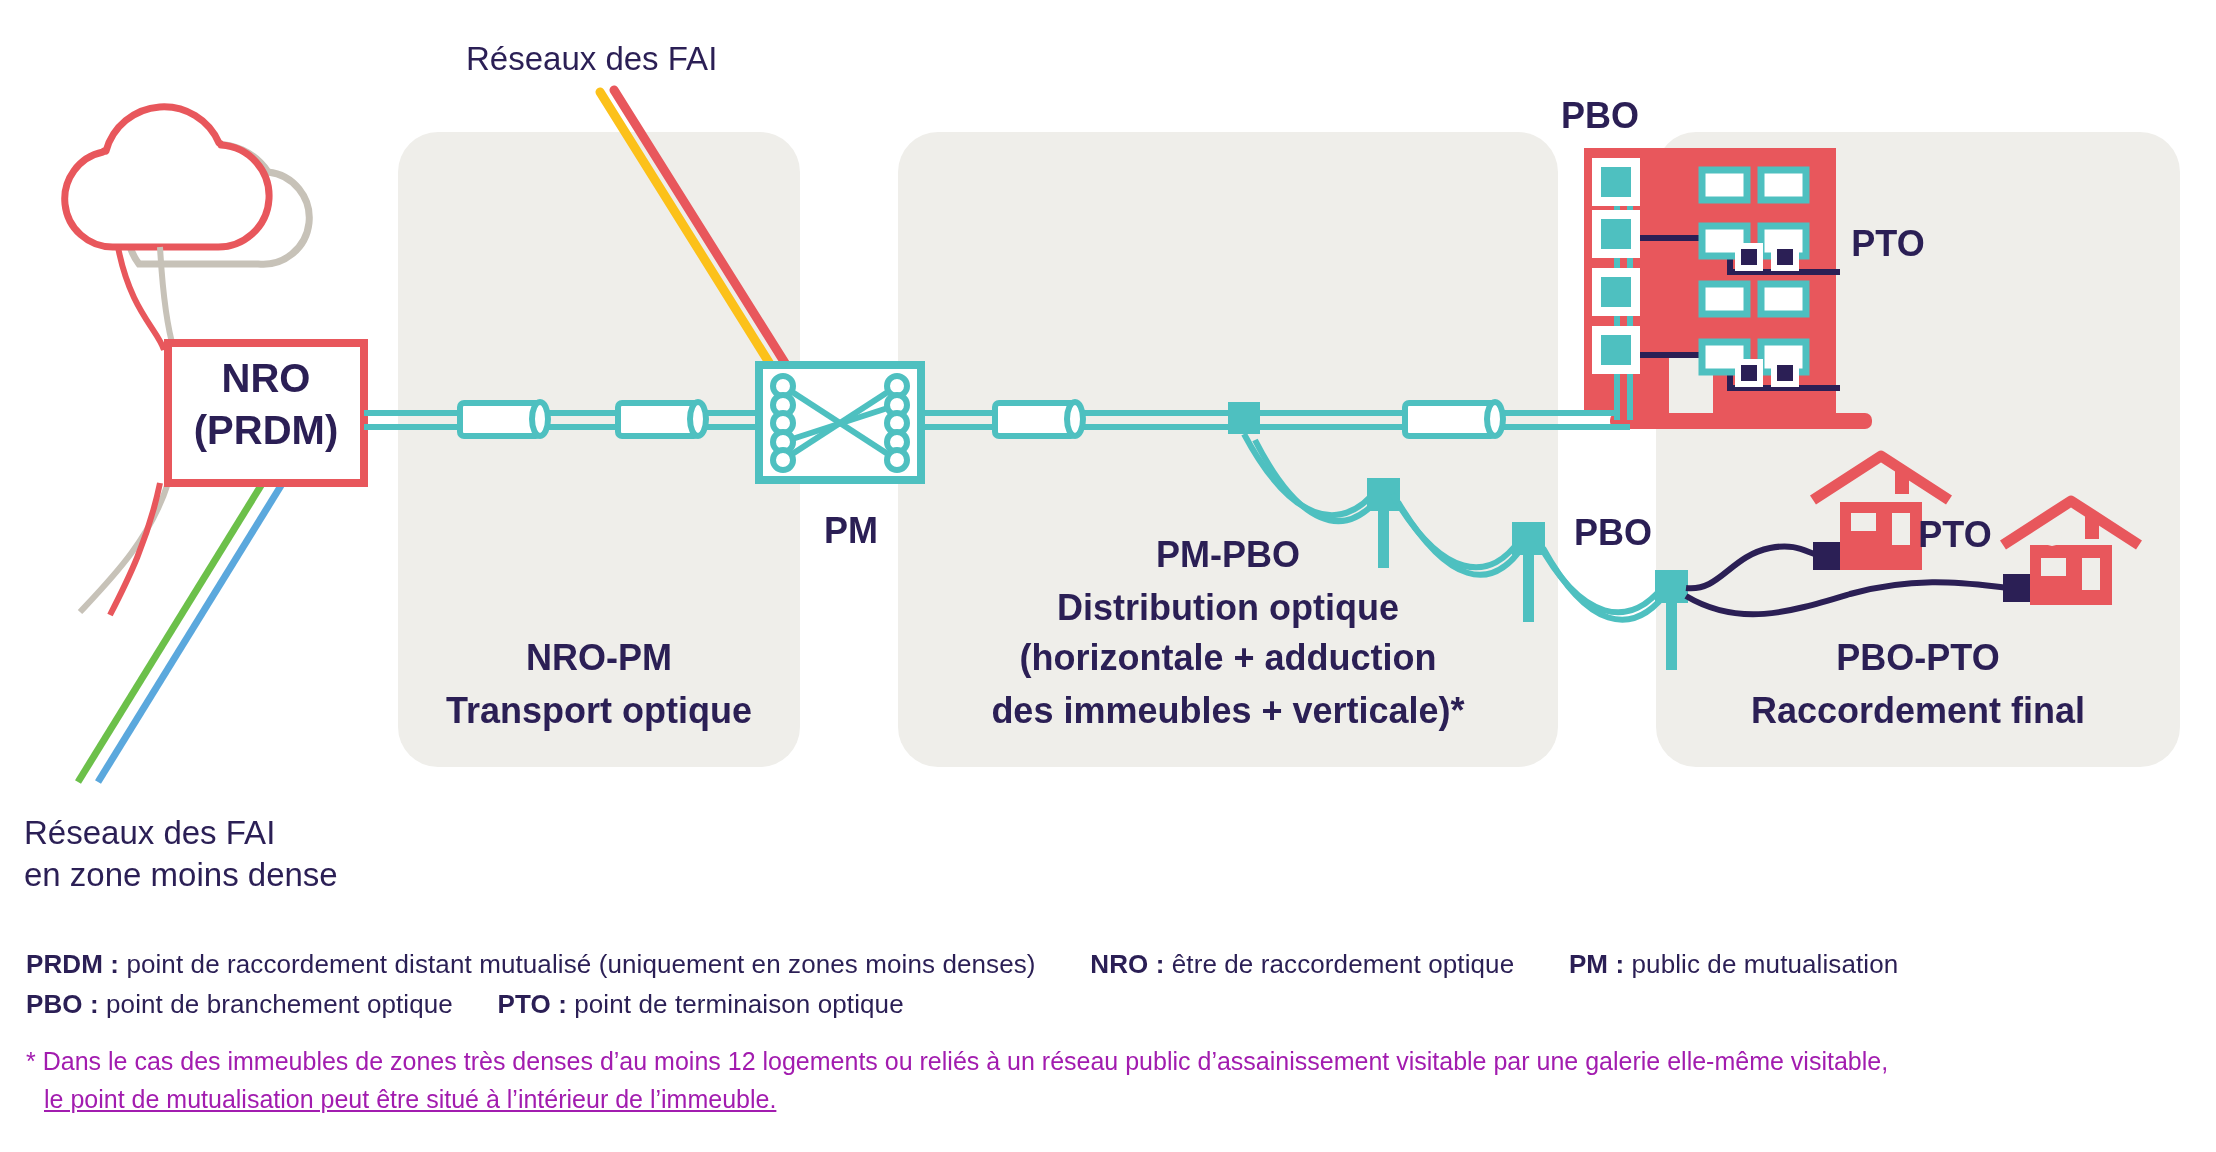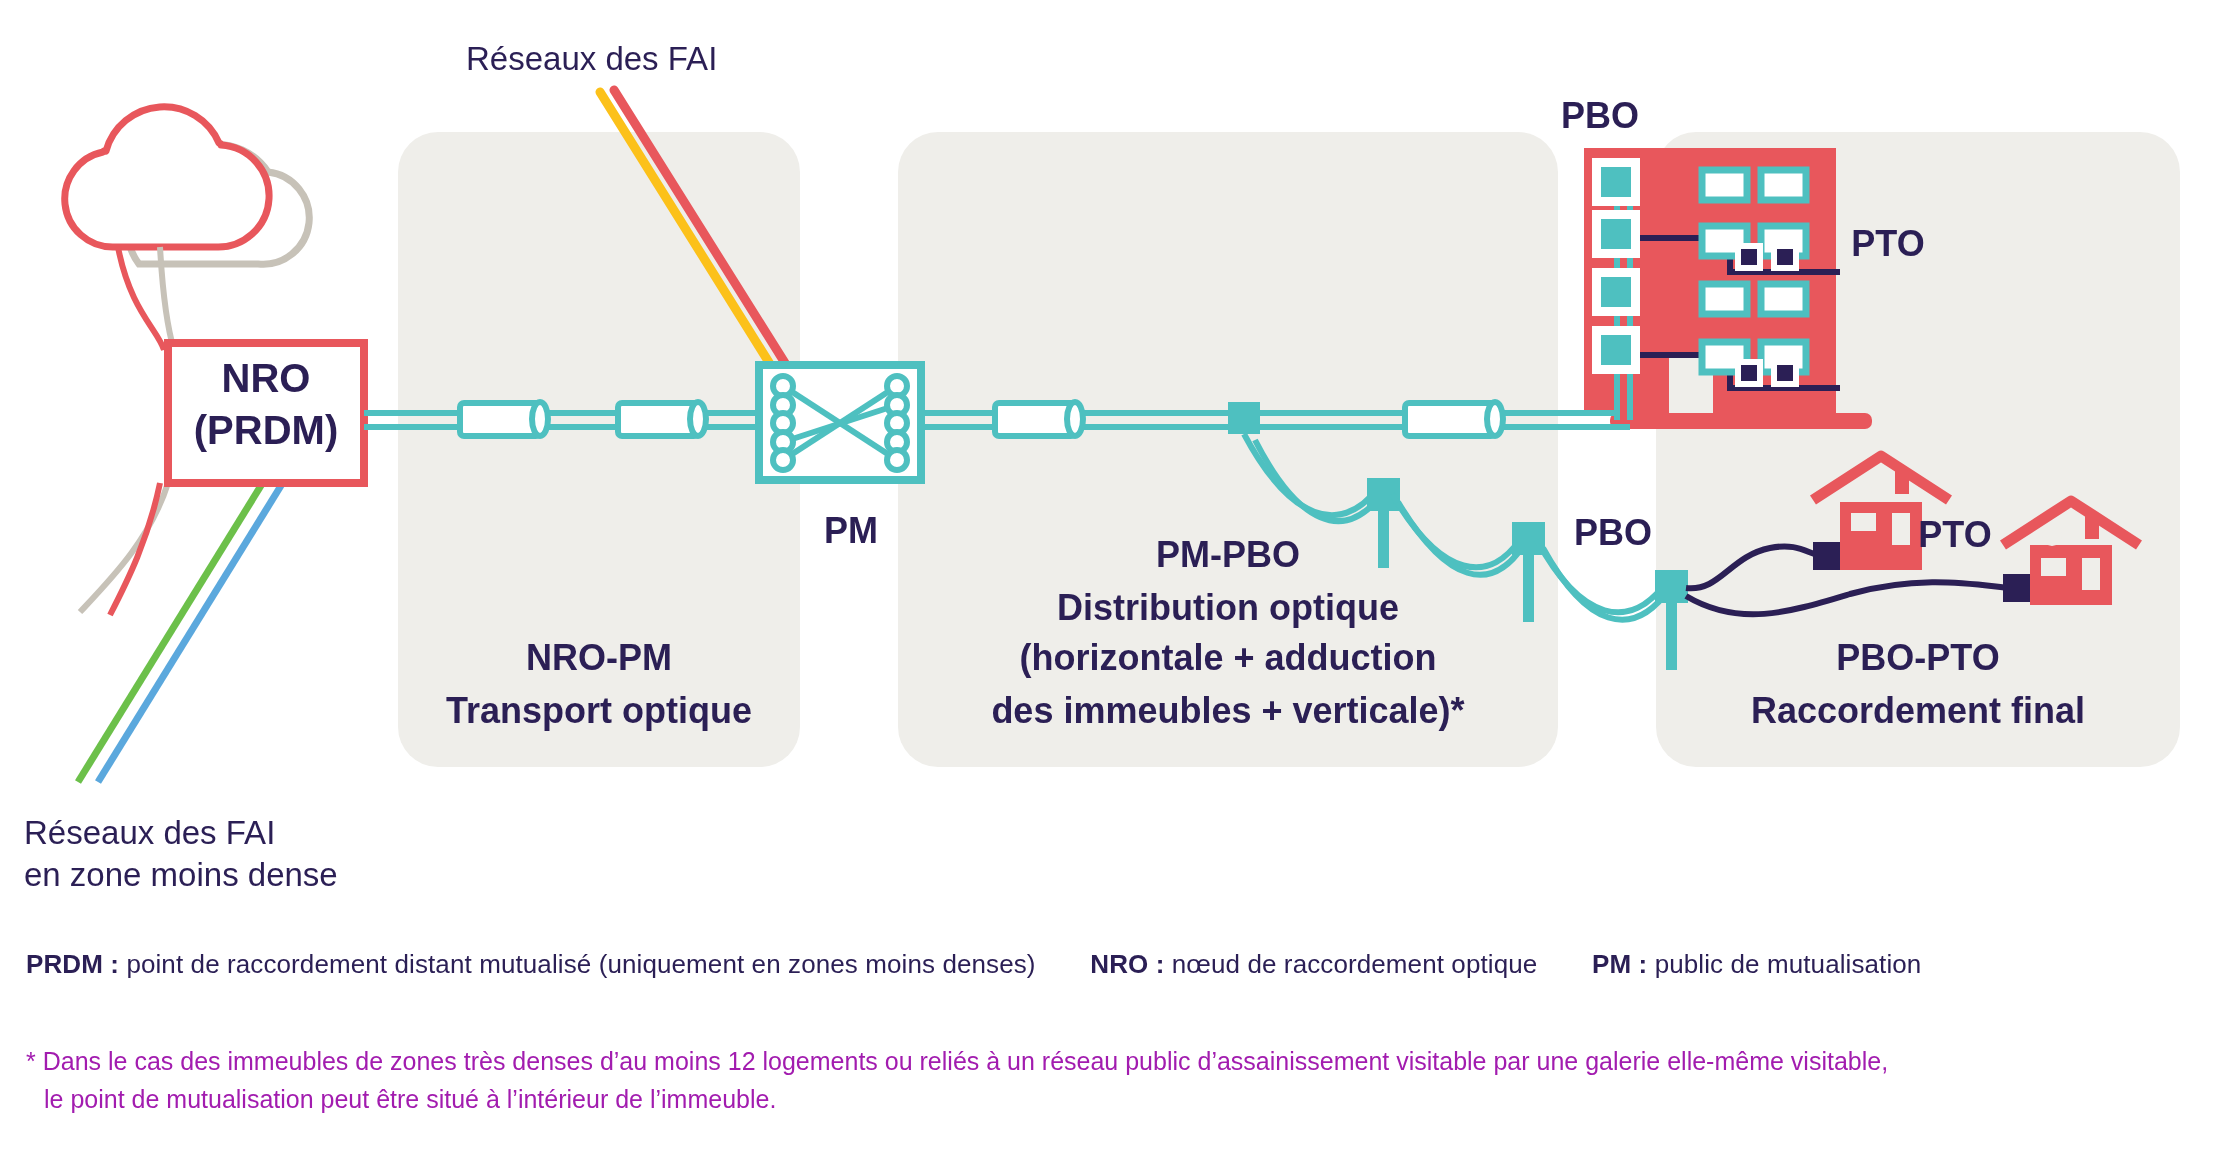--- a/index.html
+++ b/index.html
@@ -42,21 +42,21 @@
   .gap-md { display: inline-block; width: 30px; }
   .footnote {
     position: absolute;
     left: 26px;
     top: 1042px;
     width: 2170px;
     color: #a21caf;
     font-size: 25px;
     line-height: 38px;
   }
-  .footnote .ln2 { padding-left: 18px; display: block; }
+  .footnote .ln2 { padding-left: 18px; display: block; text-decoration: underline; }
   .svgtext { fill: #2b1f55; }
   .t-bold { font-weight: bold; }
 </style>
 </head>
 <body>
 
 <div id="root">
 
   <svg class="diagram" viewBox="0 0 2216 1152">
 
@@ -281,25 +281,32 @@
     </g>
 
   </svg>
 
   <div class="legend-block">
     <div class="legend-row">
       <span class="legend-item"><span class="legend-key">PRDM :</span>
         <span>point de raccordement distant mutualisé (uniquement en zones moins denses)</span></span>
       <span class="gap-lg"></span>
       <span class="legend-item"><span class="legend-key">NRO :</span>
-        <span>nœud de raccordement optique</span></span>
+        <span>être de raccordement optique</span></span>
       <span class="gap-lg"></span>
       <span class="legend-item"><span class="legend-key">PM :</span>
         <span>public de mutualisation</span></span>
     </div>
+    <div class="legend-row">
+      <span class="legend-item"><span class="legend-key">PBO :</span>
+        <span>point de branchement optique</span></span>
+      <span class="gap-md"></span>
+      <span class="legend-item"><span class="legend-key">PTO :</span>
+        <span>point de terminaison optique</span></span>
+    </div>
   </div>
 
   <div class="footnote">
     <span>* Dans le cas des immeubles de zones très denses d’au moins 12 logements ou reliés à un réseau public d’assainissement visitable par une galerie elle-même visitable,</span>
     <span class="ln2">le point de mutualisation peut être situé à l’intérieur de l’immeuble.</span>
   </div>
 
 </div>
 
 </body></html>

